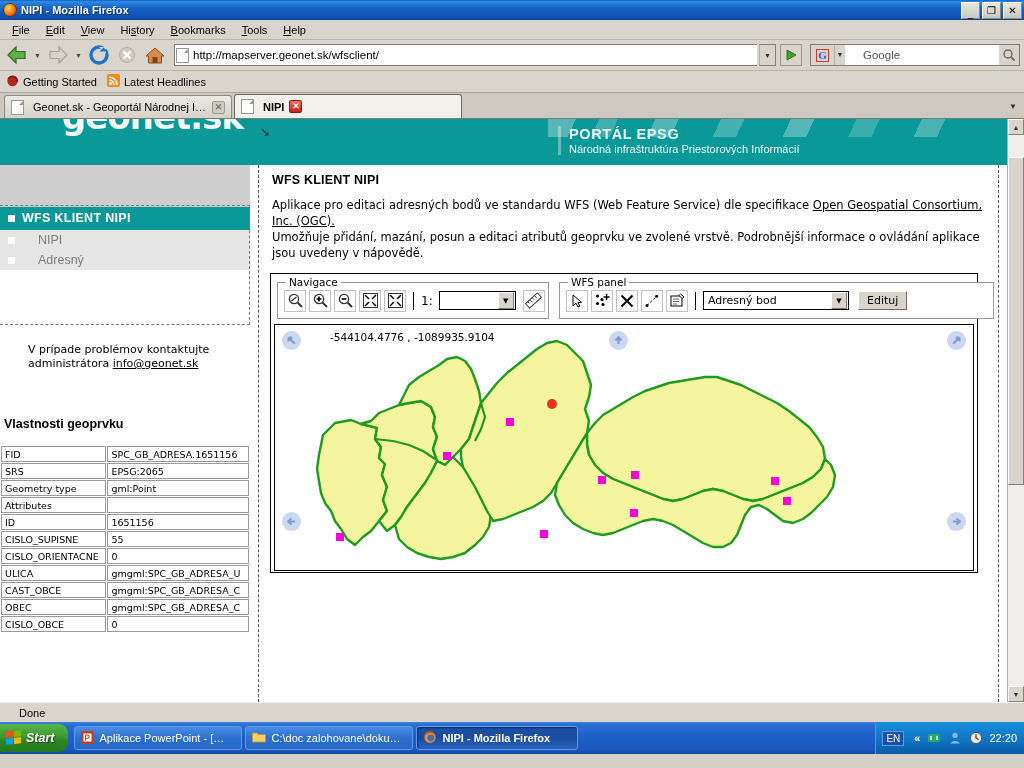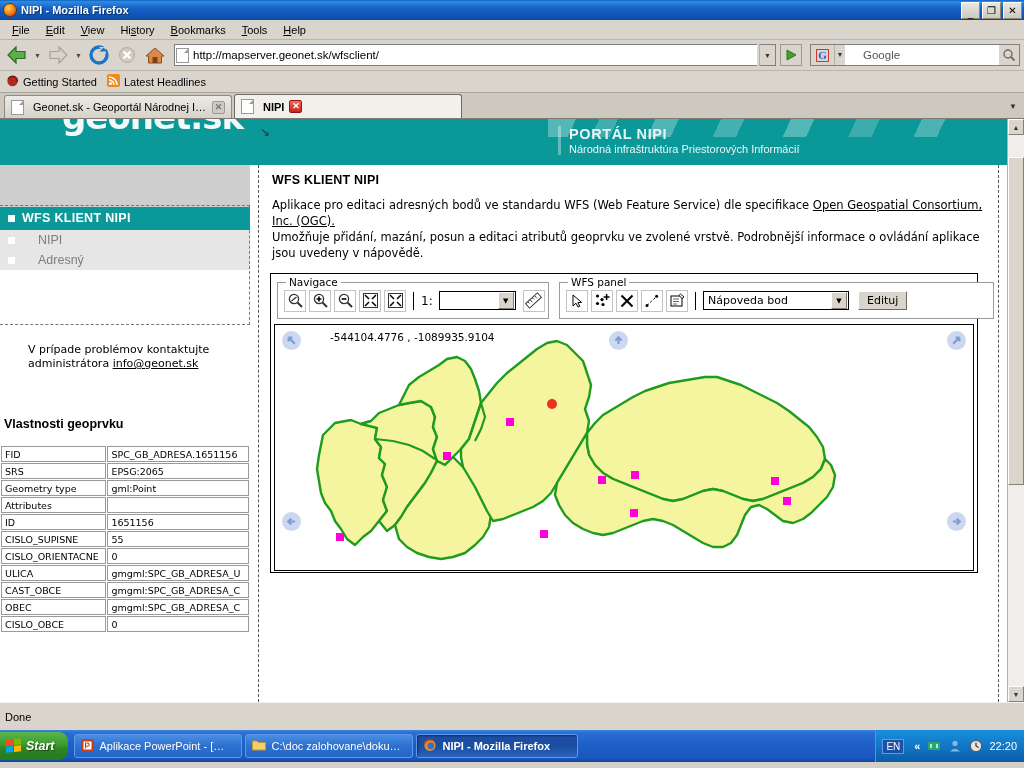--- a/index.html
+++ b/index.html
@@ -305,23 +305,23 @@
   #coordlabel {
     position: absolute; left: 55px; top: 6px; font-size: 10.5px;
     font-family: "DejaVu Sans", sans-serif;
   }
   .panbtn {
     position: absolute; width: 19px; height: 19px; border-radius: 50%;
     background: #ccd8ef; display: flex; align-items: center; justify-content: center;
   }
   
   #statusbar {
-    height: 28px; background: #d9d5cc;
+    height: 20px; background: #d9d5cc;
     border-top: 1px solid #f3f1ec;
-    display: flex; align-items: center; padding-left: 5px;
+    display: flex; align-items: center; padding-left: 19px;
     font-size: 11px;
   }
   
   #taskbar {
     height: 32px;
     background: linear-gradient(to bottom,#3f83e0 0%,#2a6fd4 8%,#1e5fc8 45%,#1a57bd 88%,#12459e 100%);
     display: flex; align-items: center; position: relative;
   }
   #startbtn {
     height: 28px; margin: 2px 0 2px 0; padding: 0 14px 0 6px;
@@ -478,21 +478,21 @@
   </div>
   <div id="tablistbtn">▼</div>
 </div>
 
 <div id="content">
 
   <div id="banner">
     <div class="mtn"></div>
     <div class="logo">geonet.sk</div>
     <div class="portal">
-      <div class="p1">PORTÁL NIPI</div>
+      <div class="p1">PORTÁL EPSG</div>
       <div class="p2">Národná infraštruktúra Priestorových Informácií</div>
     </div>
   </div>
 
   <div id="leftcol">
     <div id="grayblock"></div>
     <div id="navbox">
       <div class="nhead">
         <span class="sq"></span>
         <span>WFS KLIENT NIPI</span>
@@ -661,21 +661,21 @@
           </div>
           <div class="toolbtn">
             <svg width="17" height="17" viewBox="0 0 17 17">
                 <rect x="2" y="4" width="11" height="10" fill="#fff" stroke="#000" stroke-width="1"></rect>
                 <path d="M4 7 H10 M4 9.5 H10 M4 12 H8" stroke="#555" stroke-width=".9"></path>
                 <path d="M11.5 2 L15 5 L13 6.6 L10 3.4 Z" fill="#fff" stroke="#000" stroke-width=".9"></path>
               </svg>
           </div>
           <div class="toolsep"></div>
           <div class="combo" style="width:146px;">
-            <span class="cval">Nápoveda bod</span>
+            <span class="cval">Adresný bod</span>
             <span class="cbtn">▼</span>
           </div>
           <div class="pushbtn" style="margin-left:6px">Edituj</div>
         </div>
       </div>
 
       <div id="mapbox">
         <div id="coordlabel">-544104.4776 , -1089935.9104</div>
 
         <div class="panbtn" style="left:7px;top:6px;">

